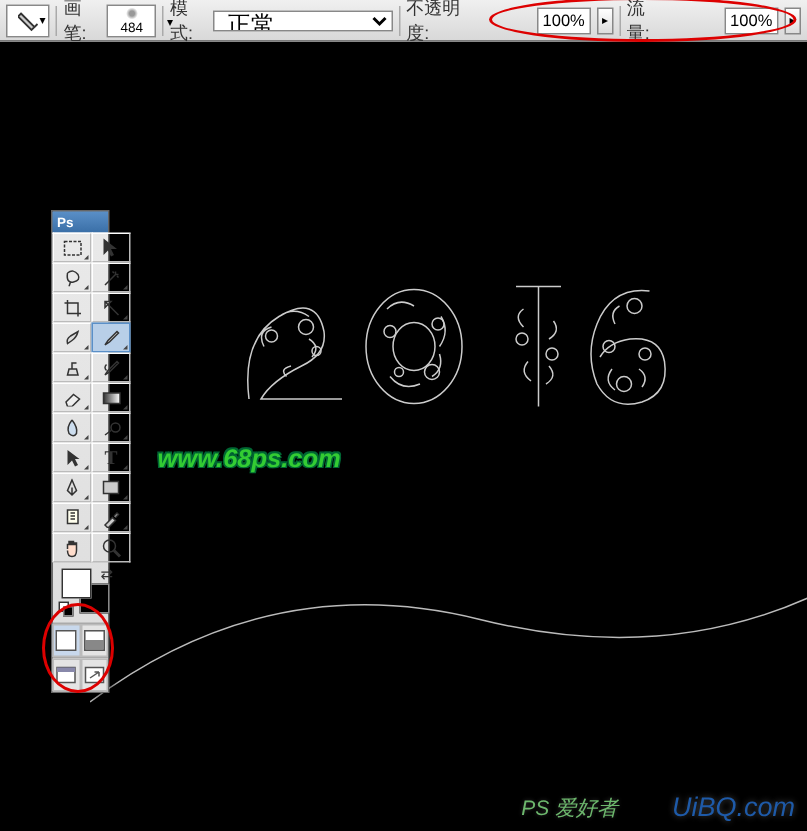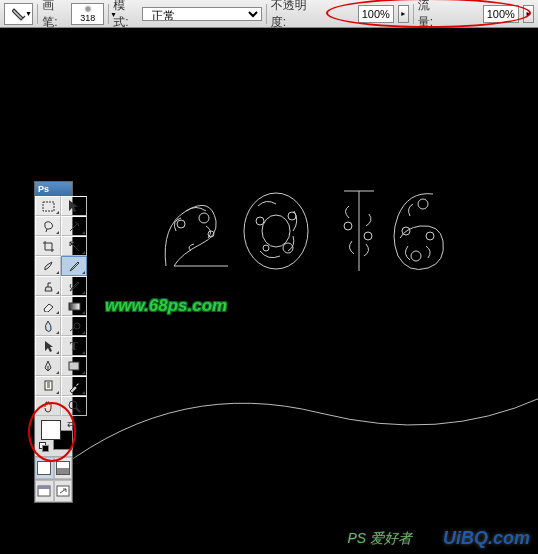--- a/index.html
+++ b/index.html
@@ -6,40 +6,40 @@
   body { width: 538px; height: 554px; font-family: "SimSun", Arial, sans-serif; font-size: 12px; background: #000; overflow: hidden; position: relative; }
   
   .options-bar { position: absolute; top: 0; left: 0; right: 0; height: 28px; background: linear-gradient(#f0f0f0, #d8d8d8); border-bottom: 1px solid #888; display: flex; align-items: center; padding: 2px 4px; gap: 4px; z-index: 5; }
   .tool-preset { width: 32px; height: 22px; background: #fff; border: 1px solid #888; display: flex; align-items: center; justify-content: center; position: relative; }
   .tool-preset .arrow { position: absolute; right: 2px; font-size: 8px; }
   .divider { width: 1px; height: 20px; background: #aaa; }
   .label { color: #333; }
   .brush-preview { width: 36px; height: 22px; background: #fff; border: 1px solid #888; display: flex; flex-direction: column; align-items: center; justify-content: center; font-size: 9px; position: relative; }
   .brush-dot { width: 8px; height: 8px; background: radial-gradient(circle, #999 30%, transparent 70%); border-radius: 50%; }
   .brush-preview .arrow { position: absolute; right: -12px; top: 6px; font-size: 8px; cursor: pointer; }
-  .mode-select { width: 130px; height: 14px; border: 1px solid #888; background: #fff; font-size: 12px; padding: 0 4px; }
+  .mode-select { width: 130px; height: 14px; border: 1px solid #888; background: #fff; font-size: 16px; padding: 0 4px; }
   .num-input { width: 36px; height: 18px; border: 1px solid #888; background: #fff; text-align: center; font-size: 11px; padding: 0 2px; margin-left: 36px; }
   .play-btn { width: 12px; height: 18px; border: 1px solid #888; background: linear-gradient(#fff,#ddd); display: flex; align-items: center; justify-content: center; font-size: 8px; cursor: pointer; }
   .circle-highlight { position: absolute; border: 2px solid #d00; border-radius: 50%; pointer-events: none; z-index: 10; }
   .circle1 { top: -2px; left: 326px; width: 205px; height: 30px; }
   .circle2 { top: 402px; left: 28px; width: 48px; height: 60px; }
   
   .canvas { position: absolute; top: 28px; left: 0; right: 0; bottom: 0; background: #000; }
   
   .text-2016 { position: absolute; top: 148px; left: 156px; width: 320px; height: 110px; }
   .digit { stroke: #ccc; stroke-width: 1; fill: none; }
   
   .watermark { position: absolute; top: 268px; left: 105px; color: #3c3; font-weight: bold; font-size: 17px; text-shadow: 1px 1px 0 #063, -1px -1px 0 #063, 1px -1px 0 #063, -1px 1px 0 #063; font-style: italic; }
   .curve-line { position: absolute; top: 310px; left: 60px; width: 480px; height: 200px; }
   .curve-line path { stroke: #bbb; stroke-width: 1; fill: none; }
   
-  .uibq { position: absolute; bottom: 5px; right: 8px; font-size: 18px; font-weight: bold; font-style: italic; color: #1e5aa8; text-shadow: 0 0 4px rgba(255,255,255,0.3); }
+  .uibq { position: absolute; bottom: 5px; right: 8px; font-size: 18px; font-weight: normal; font-style: italic; color: #1e5aa8; text-shadow: 0 0 4px rgba(255,255,255,0.3); }
   .ps-text { position: absolute; bottom: 6px; right: 126px; font-size: 14px; font-weight: normal; color: #6db86d; text-shadow: 0 0 3px #333; font-style: italic; }
   
-  .toolbox { position: absolute; top: 140px; left: 34px; width: 39px; background: linear-gradient(#eaeaea,#dcdcdc); border: 1px solid #666; box-shadow: 2px 2px 6px rgba(0,0,0,0.5); z-index: 8; margin-top: 41px; }
+  .toolbox { position: absolute; top: 140px; left: 34px; width: 39px; background: linear-gradient(#eaeaea,#dcdcdc); border: 1px solid #666; box-shadow: 2px 2px 6px rgba(0,0,0,0.5); z-index: 8; }
   .toolbox-header { height: 14px; background: linear-gradient(#5a8fc7,#3a6fa7); display: flex; align-items: center; padding: 0 3px; }
   .toolbox-header .ps { font-size: 9px; color: #fff; font-weight: bold; }
   .tool-grid { display: grid; grid-template-columns: 1fr 1fr; }
   .tool-cell { width: 26px; height: 20px; border: 1px solid #bbb; border-top-color: #fff; border-left-color: #fff; display: flex; align-items: center; justify-content: center; position: relative; cursor: pointer; font-size: 13px; color: #333; }
   .tool-cell.active { background: #b8cfe8; border: 1px solid #5a8fc7; }
   .tool-cell .tri { position: absolute; bottom: 1px; right: 1px; width: 0; height: 0; border-right: 3px solid #444; border-top: 3px solid transparent; }
   .swatch-area { padding: 3px; position: relative; height: 40px; }
   .fg-swatch { position: absolute; top: 4px; left: 6px; width: 20px; height: 20px; background: #fff; border: 1px solid #333; z-index: 2; cursor: pointer; }
   .bg-swatch { position: absolute; top: 14px; left: 18px; width: 20px; height: 20px; background: #000; border: 1px solid #888; z-index: 1; cursor: pointer; }
   .swap-icon { position: absolute; top: 2px; left: 32px; font-size: 10px; color: #333; cursor: pointer; }
@@ -59,21 +59,21 @@
   <div class="tool-preset">
     <svg width="14" height="14" viewBox="0 0 14 14">
         <path d="M2 2 L11 11 L9 13 L0 4 Z M11 11 L13 9" stroke="#333" stroke-width="1.2" fill="#ccc"></path>
       </svg>
     <span class="arrow">▾</span>
   </div>
   <div class="divider"></div>
   <span class="label">画笔:</span>
   <div class="brush-preview">
     <div class="brush-dot"></div>
-    <span>318</span>
+    <span>484</span>
     <span class="arrow">▾</span>
   </div>
   <div class="divider"></div>
   <span class="label">模式:</span>
   <select class="mode-select">
     <option>正常</option>
   </select>
   <div class="divider"></div>
   <span class="label">不透明度:</span>
   <input class="num-input" value="100%" style="">

